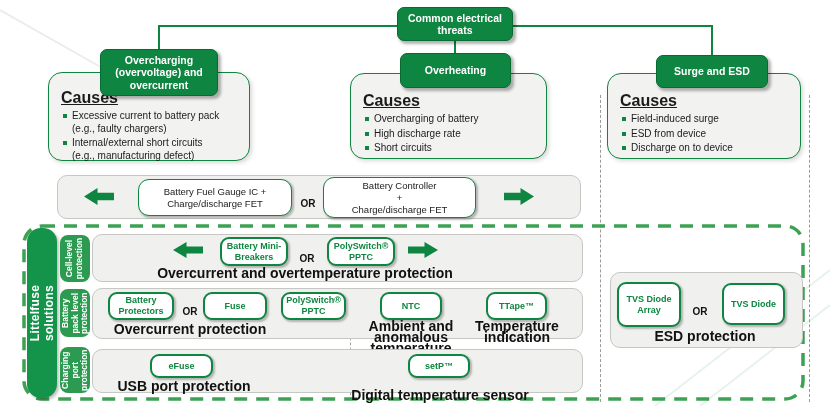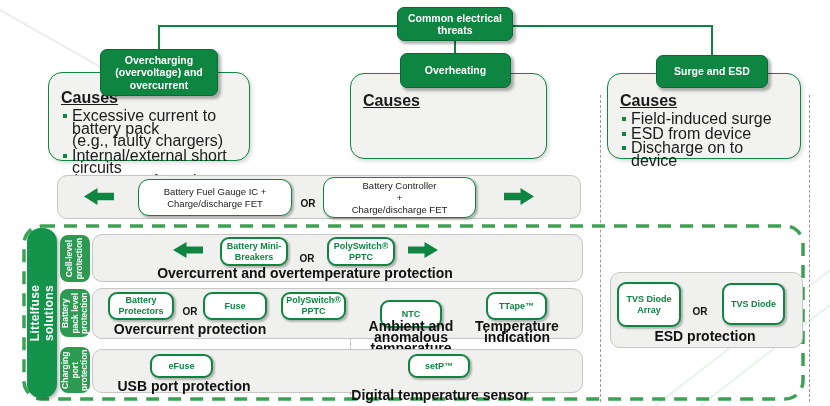--- a/index.html
+++ b/index.html
@@ -14,21 +14,21 @@
   .gbox{background:#0e8540;border:1px solid #076b32;border-radius:7px;
         color:#ffffff;font-weight:bold;font-size:10.5px;line-height:12.5px;
         display:flex;align-items:center;justify-content:center;text-align:center;
         white-space:pre-line;box-shadow:2.5px 2.5px 3px rgba(0,0,0,.3);}
 
   
   .causes{background:#f2f2f0;border:1.5px solid #0e8540;border-radius:14px;
           box-shadow:2px 2px 4px rgba(0,0,0,.15);padding:10px 10px 6px 12px;}
   .causes h4{margin:0 0 3px 0;font-size:16px;text-decoration:underline;color:#1b1b1b;}
   .causes ul{margin:0;padding:0;list-style:none;}
-  .causes li{position:relative;padding-left:11px;font-size:16px;line-height:12.5px;
+  .causes li{position:relative;padding-left:11px;font-size:10px;line-height:12.5px;
              white-space:pre-line;margin-bottom:2px;}
   .causes li::before{content:"";position:absolute;left:2px;top:4px;width:4px;height:4px;
              background:#0e8540;}
 
   
   .panel{background:#f0f0ee;border:1px solid #c6c6c3;border-radius:10px;}
 
   
   .prod{background:#ffffff;border:2px solid #0e8540;border-radius:9px;
         color:#0e8540;font-weight:bold;font-size:9px;line-height:11px;
@@ -91,20 +91,25 @@
   </ul>
 </div>
 <div class="abs gbox" style="left:100px;top:49px;width:118px;height:47px;">
   <span>Overcharging
 (overvoltage) and
 overcurrent</span>
 </div>
 
 <div class="abs causes" style="left:350px;top:73px;width:197px;height:86px;padding-top:18px;">
   <h4>Causes</h4>
+  <ul>
+    <li>Overcharging of battery</li>
+    <li>High discharge rate</li>
+    <li>Short circuits</li>
+  </ul>
 </div>
 <div class="abs gbox" style="left:400px;top:53px;width:111px;height:35px;">
   <span>Overheating</span>
 </div>
 
 <div class="abs causes" style="left:607px;top:73px;width:194px;height:86px;padding-top:18px;">
   <h4>Causes</h4>
   <ul>
     <li>Field-induced surge</li>
     <li>ESD from device</li>
@@ -175,21 +180,21 @@
 </div>
 <div class="abs or" style="left:179px;top:299px;width:22px;">OR</div>
 <div class="abs prod" style="left:203px;top:292px;width:64px;height:28px;justify-content:center;">
   <span>Fuse</span>
 </div>
 <div class="abs prod" style="left:281px;top:292px;width:65px;height:28px;">
   <span>PolySwitch®
 PPTC</span>
 </div>
 <div class="abs cap" style="left:95px;top:324px;width:190px;">Overcurrent protection</div>
-<div class="abs prod" style="left:380px;top:292px;width:62px;height:28px;margin-top:8px;">
+<div class="abs prod" style="left:380px;top:292px;width:62px;height:28px;">
   <span>NTC</span>
 </div>
 <div class="abs cap" style="left:346px;top:321px;width:130px;">Ambient and
 anomalous temperature</div>
 <div class="abs prod" style="left:486px;top:292px;width:61px;height:28px;">
   <span>TTape™</span>
 </div>
 <div class="abs cap" style="left:472px;top:321px;width:90px;">Temperature
 indication</div>
 

